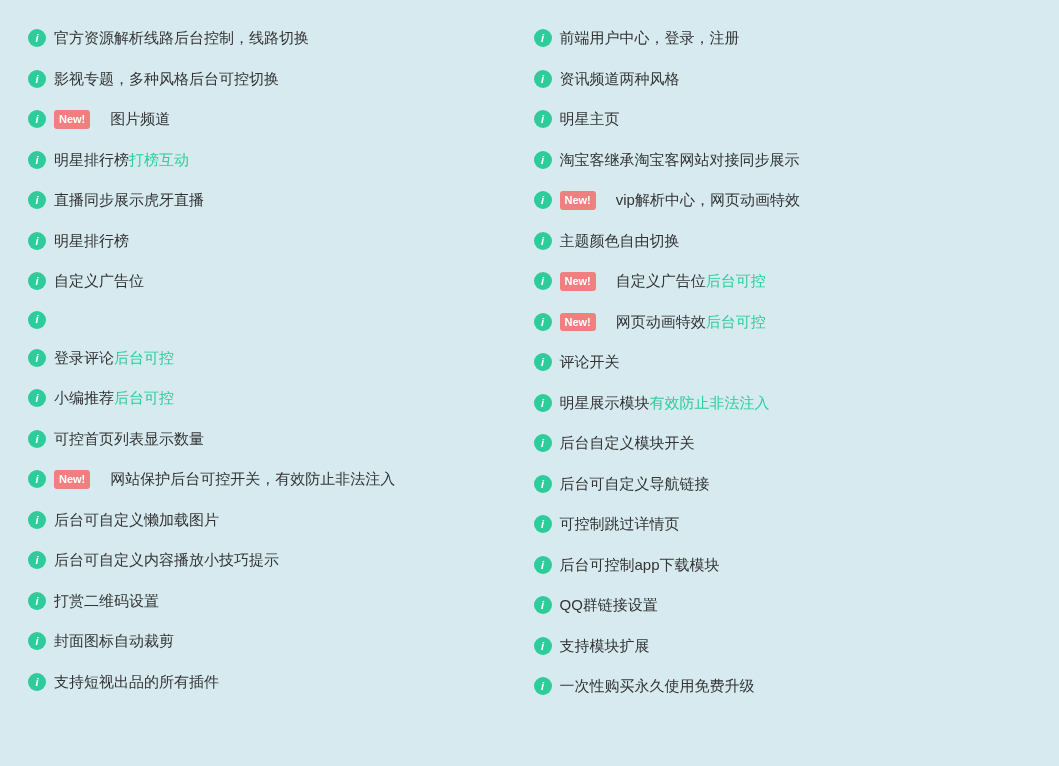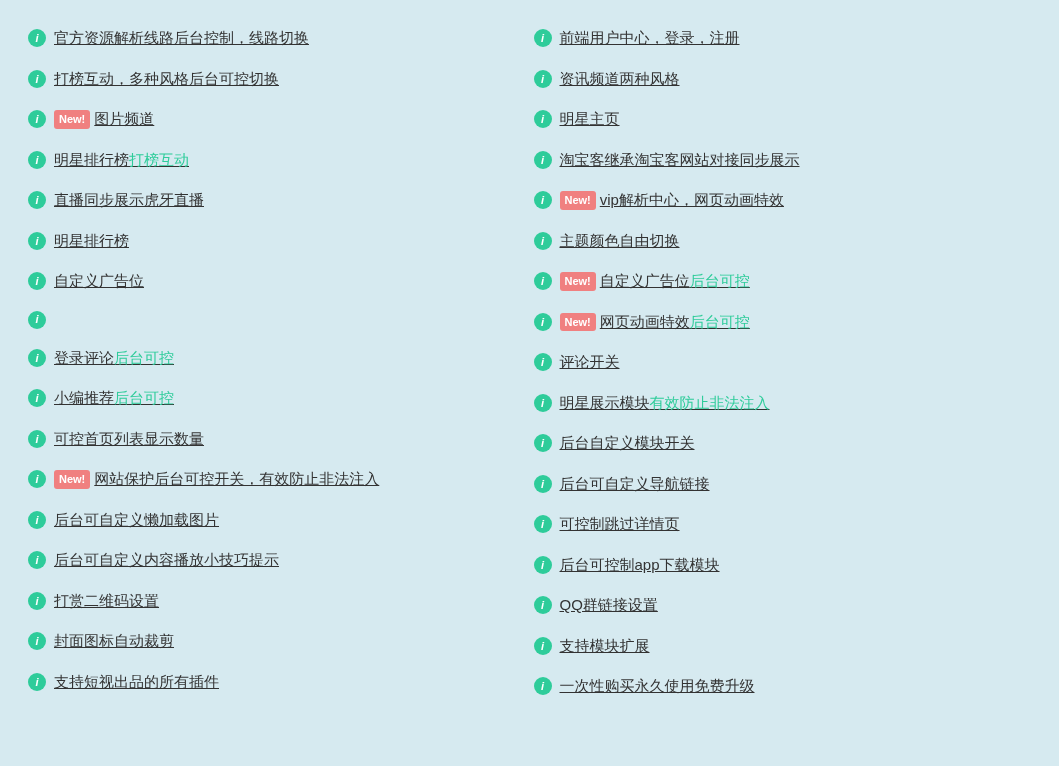--- a/index.html
+++ b/index.html
@@ -40,43 +40,42 @@
       font-style: italic;
     }
     .new-badge {
       display: inline-block;
       background-color: #f08080;
       color: white;
       font-size: 11px;
       font-weight: bold;
       padding: 1px 5px;
       border-radius: 3px;
-      margin-right: 4px;
+      margin-right: 20px;
       flex-shrink: 0;
     }
     .item-text {
       color: #333;
-      text-decoration: underline;
     }
     .item-text .highlight {
       color: #2ecc9a;
     }
   </style>
 </head>
 <body>
 
 <div class="grid">
 <div class="col">
       <div class="item">
         <span class="info-icon">i</span>
         <span class="item-text">官方资源解析线路后台控制，线路切换</span>
       </div>
       <div class="item">
         <span class="info-icon">i</span>
-        <span class="item-text">打榜互动，多种风格后台可控切换</span>
+        <span class="item-text">影视专题，多种风格后台可控切换</span>
       </div>
       <div class="item">
         <span class="info-icon">i</span>
         <span class="new-badge">New!</span>
         <span class="item-text">图片频道</span>
       </div>
       <div class="item">
         <span class="info-icon">i</span>
         <span class="item-text">明星排行榜<span class="highlight">打榜互动</span></span>
       </div>

